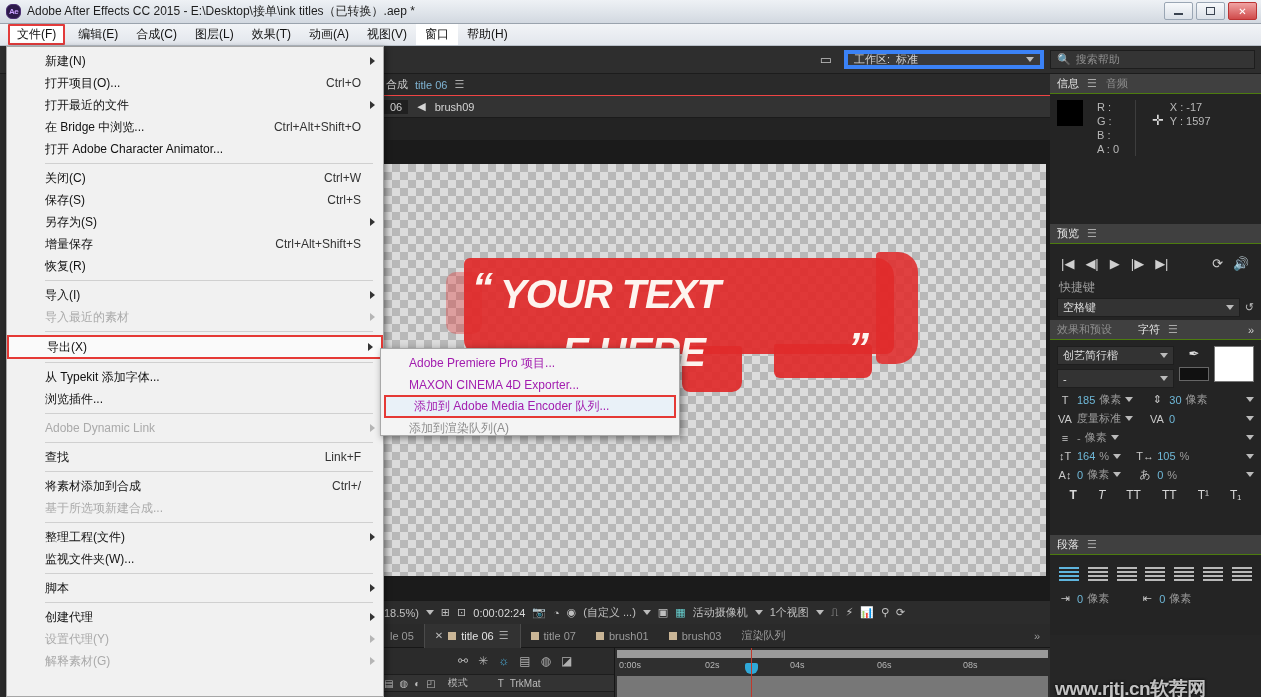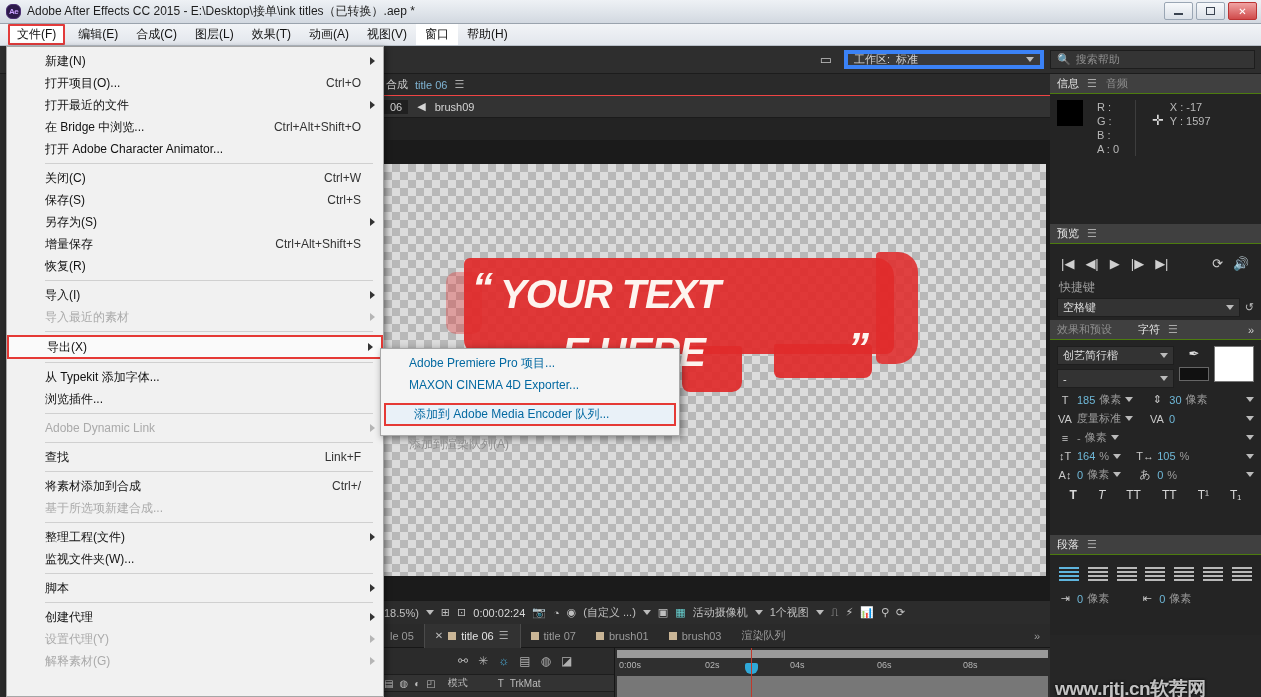--- a/index.html
+++ b/index.html
@@ -174,23 +174,23 @@
   .mrow.dis .arrow { border-left-color:#b5b5b5; }
   .msep { height:1px; background:#d0d0d0; margin:3px 10px 3px 38px; }
   .mrow.hl { border:2px solid #e53935; background:#fafafa; height:24px; }
 
   
   .submenu {
     position:absolute; left:380px; top:348px; width:300px; height:88px;
     background:#f4f4f4; border:1px solid #a8a8a8; box-shadow:2px 2px 7px rgba(0,0,0,.45);
     padding:4px 0;
   }
-  .srow { height:21px; display:flex; align-items:center; padding-left:28px; font-size:12px; color:#0369a1; }
+  .srow { height:21px; display:flex; align-items:center; padding-left:28px; font-size:12px; color:#a21caf; }
   .srow.dis { color:#8e8e8e; }
-  .srow.hl { border:2px solid #e53935; background:#e9f1f8; height:23px; margin:8px 3px; }
+  .srow.hl { border:2px solid #e53935; background:#e9f1f8; height:23px; margin:0 3px; }
 </style>
 </head>
 <body>
 
 <div id="app">
 
   <div class="titlebar">
     <div class="ae-badge">Ae</div>
     <div class="title-text">Adobe After Effects CC 2015 - E:\Desktop\接单\ink titles（已转换）.aep *</div>
     <div class="win-ctrls">

